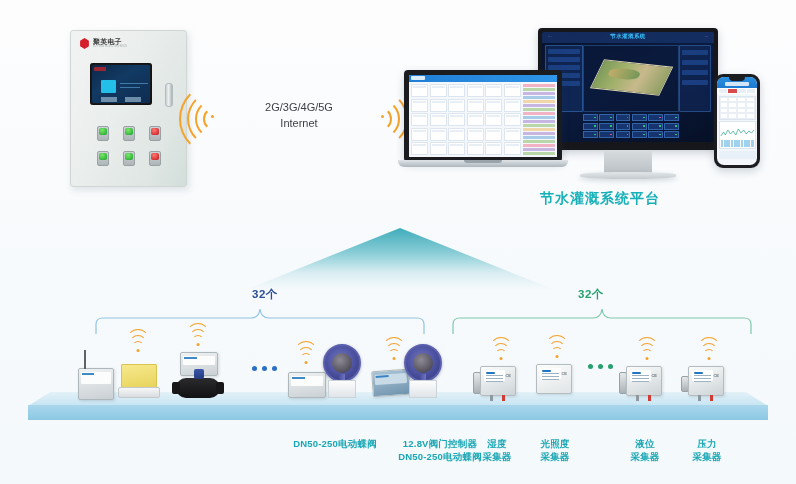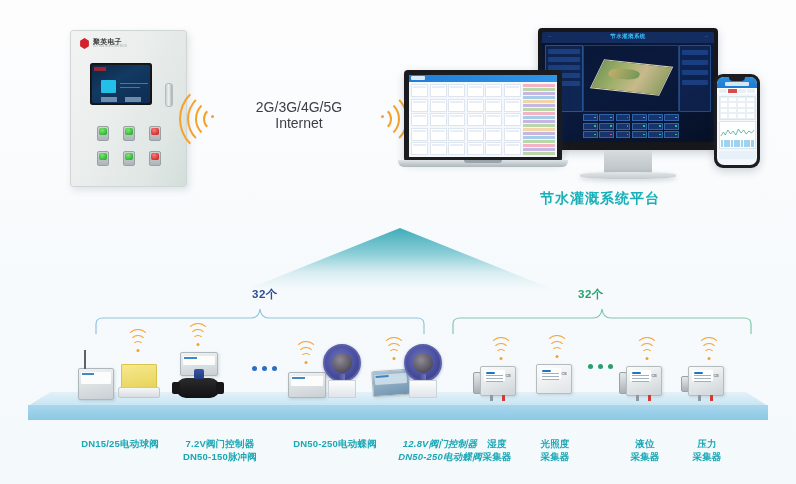--- a/index.html
+++ b/index.html
@@ -43,21 +43,21 @@
   .lamp.red::after{background:radial-gradient(circle at 40% 30%,#ff7b72,#c3121a);}
   .cap-cab{position:absolute;left:40px;top:190px;width:175px;text-align:center;
     font-size:14px;color:#17b0b8;font-weight:bold;letter-spacing:1px;}
 
   
   .link{position:absolute;left:205px;top:85px;width:185px;height:70px;}
   .wv{position:absolute;border:2.2px solid #f5a22b;border-radius:50%;}
   .wv.l{border-right-color:transparent;border-top-color:transparent;border-bottom-color:transparent;}
   .wv.r{border-left-color:transparent;border-top-color:transparent;border-bottom-color:transparent;}
   .netlabel{position:absolute;left:50px;top:14px;width:88px;text-align:center;
-    font-size:14px;color:#3b3f45;line-height:16px;}
+    font-size:11px;color:#3b3f45;line-height:16px;}
 
   
   .devices{position:absolute;left:398px;top:28px;width:370px;height:160px;}
   .monitor{position:absolute;left:140px;top:0px;width:180px;height:122px;
     background:#16171b;border-radius:4px;padding:4px 4px 8px 4px;box-sizing:border-box;
     box-shadow:0 3px 9px rgba(40,60,80,.22);}
   .mon-screen{width:100%;height:100%;border-radius:2px;overflow:hidden;position:relative;
     background:linear-gradient(155deg,#07122c 0%,#0b1b3f 45%,#061026 100%);}
   .mon-bar{position:absolute;left:0;right:0;top:0;height:11px;background:rgba(24,52,108,.75);}
   .mon-title{position:absolute;left:50%;top:1px;transform:translateX(-50%);
@@ -580,30 +580,25 @@
     <div class="sn-red" style="left:20px;"></div>
   </div>
   <div class="wifi-ic" style="left:697px;top:346px;">
     <div class="wifi-dot"></div>
     <i style="width:9px;height:9px;"></i>
     <i style="width:15px;height:15px;"></i>
     <i style="width:21px;height:21px;"></i>
   </div>
 
   <div class="caption" style="left:55px;top:437px;width:130px;">
-    <div>DN15/25电动球阀</div>
-  </div>
-  <div class="caption" style="left:155px;top:437px;width:130px;">
-    <div>7.2V阀门控制器</div>
-    <div>DN50-150脉冲阀</div>
   </div>
   <div class="caption" style="left:265px;top:437px;width:140px;">
     <div>DN50-250电动蝶阀</div>
   </div>
-  <div class="caption" style="left:370px;top:437px;width:140px;font-style:italic;">
+  <div class="caption" style="left:370px;top:437px;width:140px;">
     <div>12.8V阀门控制器</div>
     <div>DN50-250电动蝶阀</div>
   </div>
 
   <div class="caption" style="left:462px;top:437px;width:70px;">
     <div>湿度</div>
     <div>采集器</div>
   </div>
   <div class="caption" style="left:520px;top:437px;width:70px;">
     <div>光照度</div>

